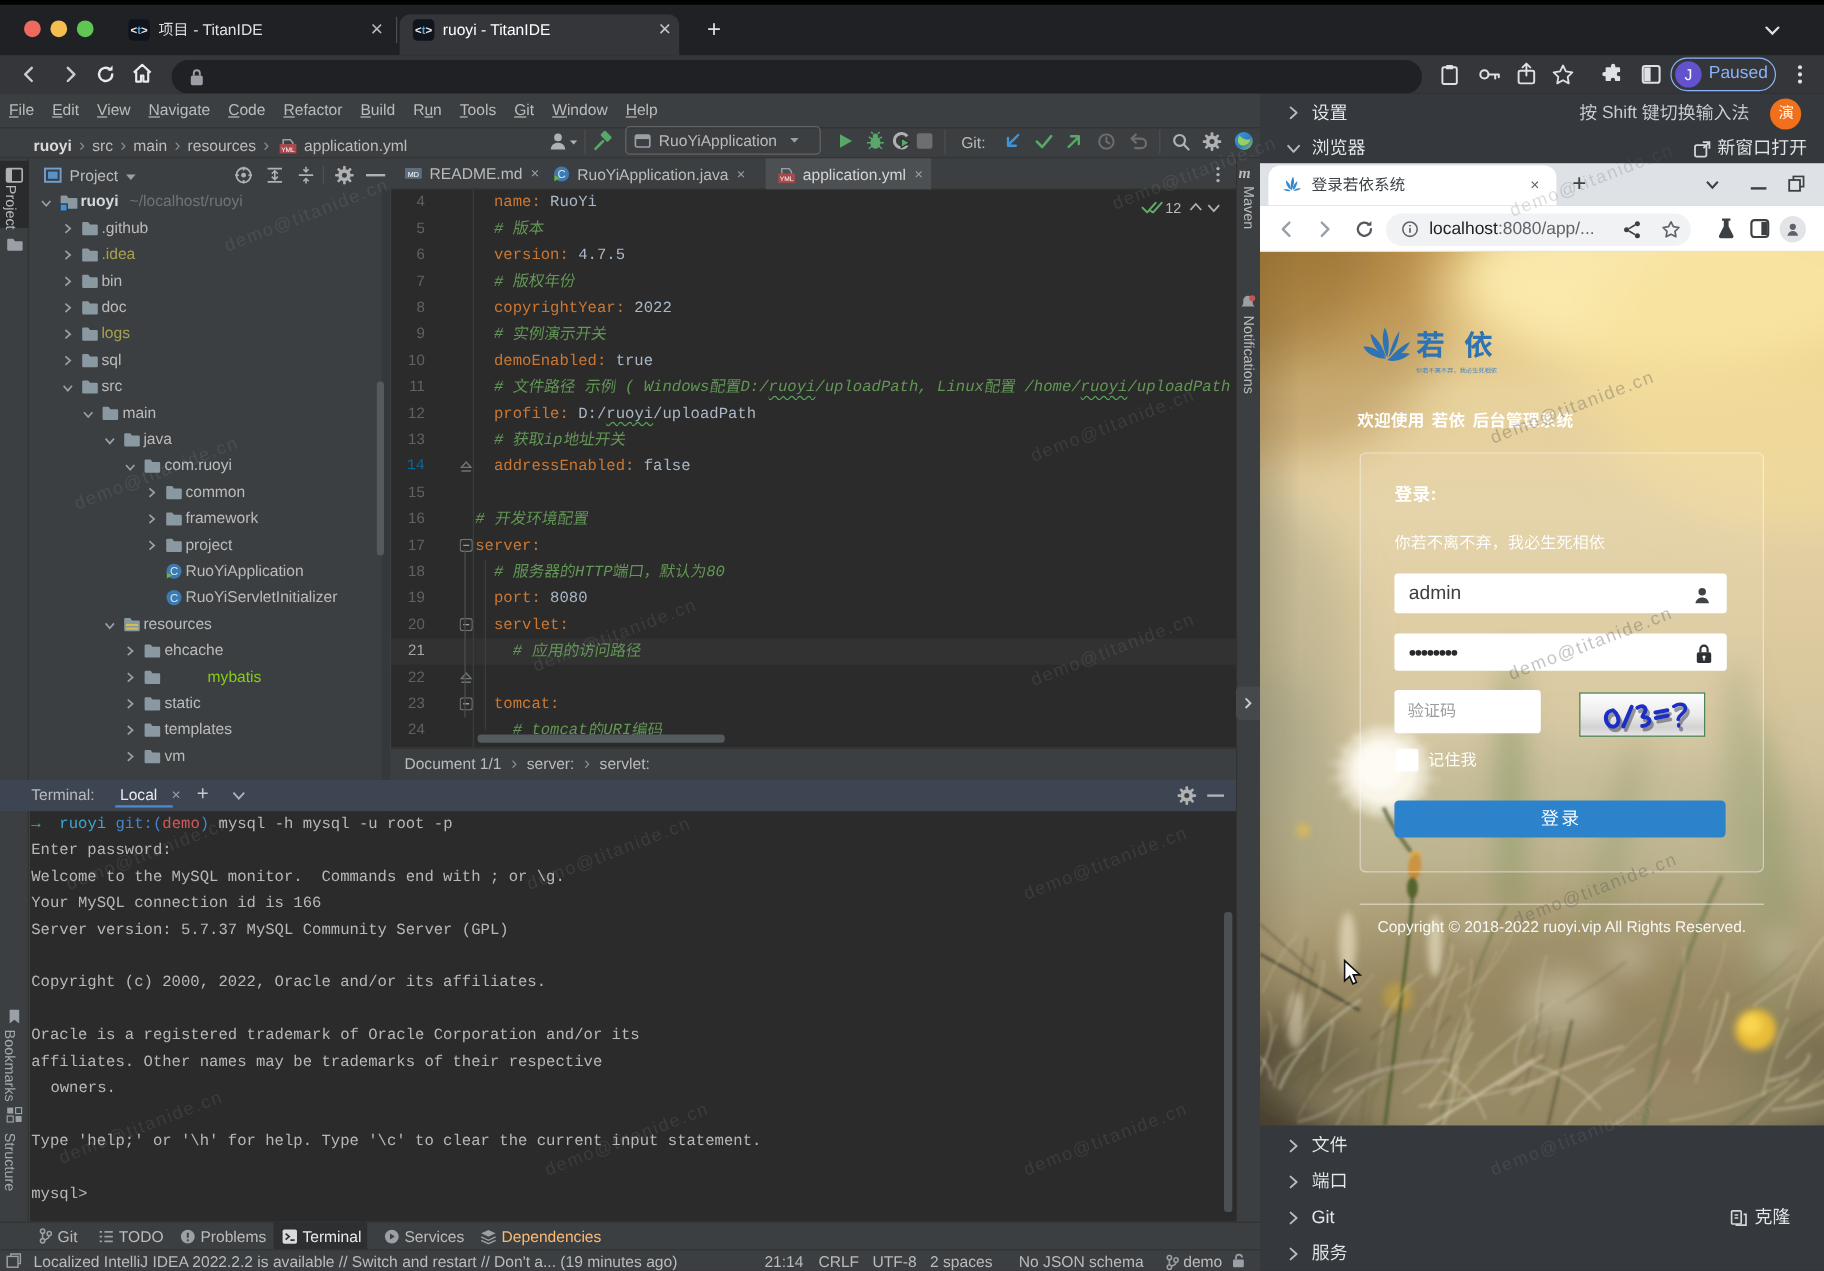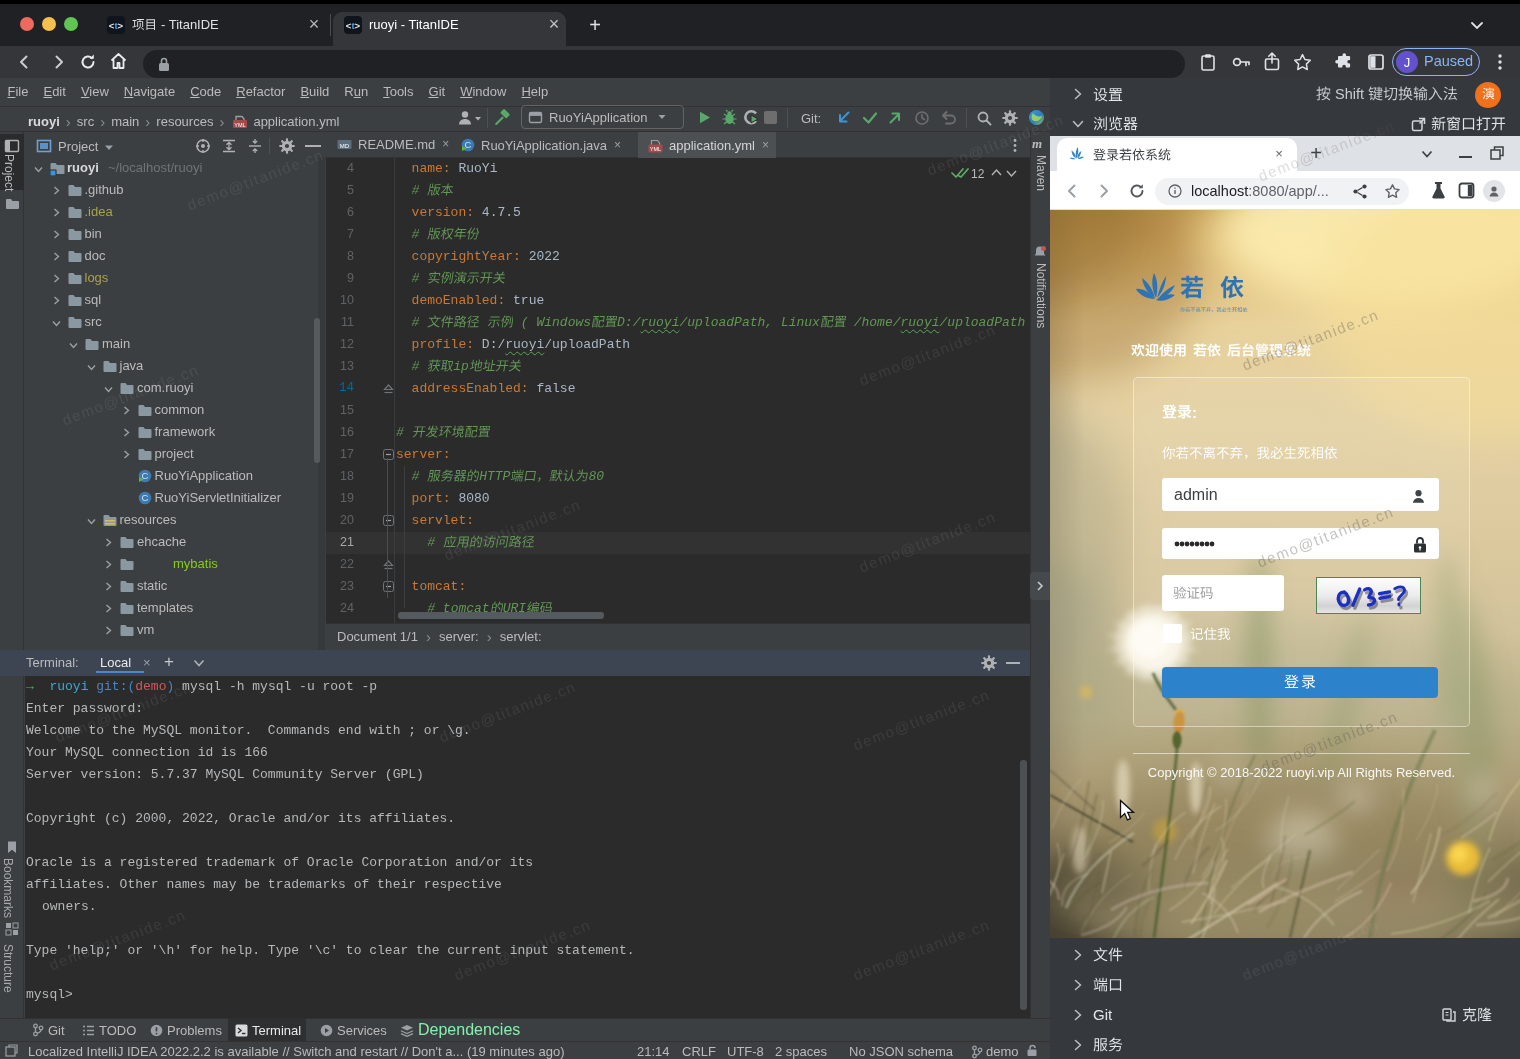--- a/index.html
+++ b/index.html
@@ -816,21 +816,21 @@
     </svg>Problems</div>
 <div class="ab" style="left:235px;top:1022px;height:16px;display:flex;align-items:center;color:#e8eaec;font-size:13px;"><svg class="ic" width="13" height="13" viewBox="0 0 13 13" style="margin-right:4px;">
       <rect x="0.5" y="0.5" width="12" height="12" rx="1.5" fill="#d8dadc"></rect>
       <path d="M3 4l3 2.5L3 9" stroke="#2d2f30" stroke-width="1.4" fill="none"></path>
       <path d="M7 9.5h3.5" stroke="#2d2f30" stroke-width="1.4"></path>
     </svg>Terminal</div>
 <div class="ab" style="left:320px;top:1022px;height:16px;display:flex;align-items:center;color:#bbbbbb;font-size:13px;"><svg class="ic" width="13" height="13" viewBox="0 0 13 13" style="margin-right:4px;">
       <circle cx="6.5" cy="6.5" r="5.8" fill="#9aa0a6"></circle>
       <path d="M5 4l4 2.5L5 9z" fill="#3c3f41"></path>
     </svg>Services</div>
-<div class="ab" style="left:400px;top:1022px;height:16px;display:flex;align-items:center;color:#86efac;font-size:16px;"><svg class="ic" width="14" height="13" viewBox="0 0 14 13" style="margin-right:4px;">
+<div class="ab" style="left:400px;top:1022px;height:16px;display:flex;align-items:center;color:#fdba74;font-size:13px;"><svg class="ic" width="14" height="13" viewBox="0 0 14 13" style="margin-right:4px;">
       <path d="M7 1L13 3.8 7 6.6 1 3.8z" fill="#9aa0a6"></path>
       <path d="M1 6.8l6 2.8 6-2.8M1 9.6l6 2.8 6-2.8" stroke="#9aa0a6" stroke-width="1.2" fill="none"></path>
     </svg>Dependencies</div>
 <div class="ab" style="left:0px;top:1041px;width:1050px;height:18px;background:#3c3f41;border-top:1px solid #323232;"></div>
 <div class="ab" style="left:5px;top:1044px;width:13px;height:13px;">
     <svg class="ic" width="13" height="13" viewBox="0 0 13 13">
       <rect x="1" y="3" width="9" height="9" stroke="#9aa0a6" stroke-width="1.2" fill="none"></rect>
       <path d="M4 3V1h8v8h-2" stroke="#9aa0a6" stroke-width="1.2" fill="none"></path>
     </svg>
   </div>

